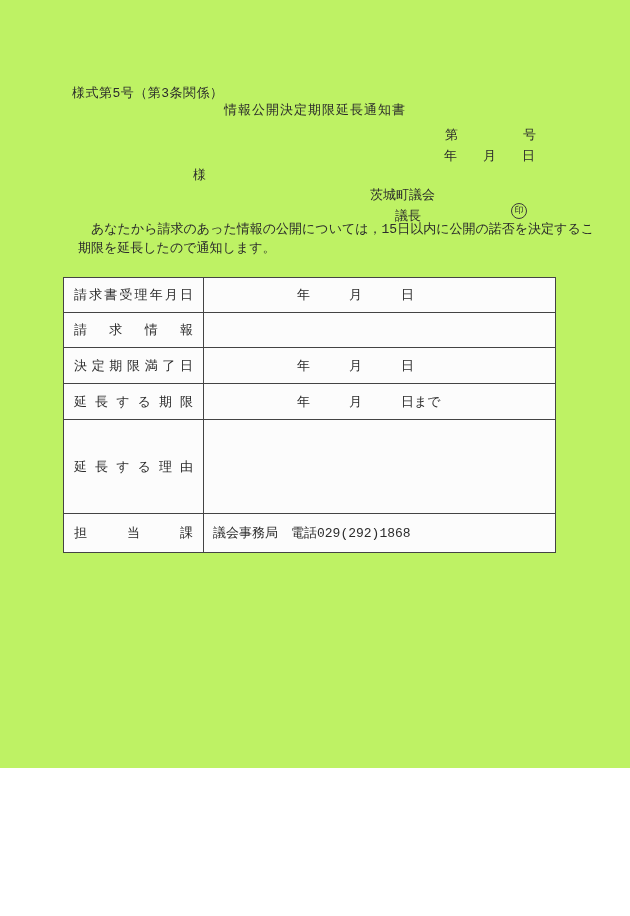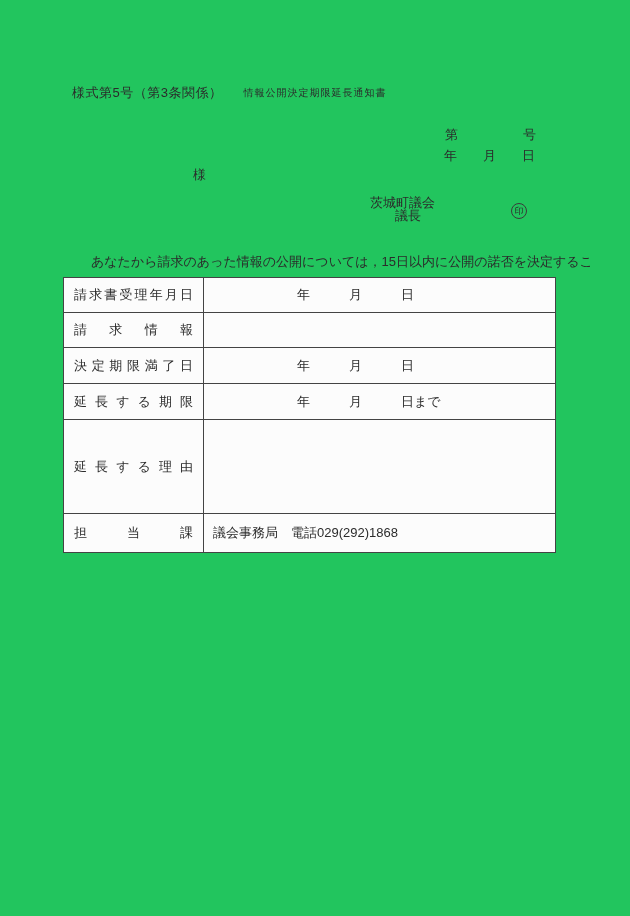--- a/index.html
+++ b/index.html
@@ -1,52 +1,52 @@
 <!DOCTYPE html>
 <html><head>
 <meta charset="utf-8">
 <style>
   * { margin: 0; padding: 0; box-sizing: border-box; }
   html, body { background: #ffffff; }
   .page {
     position: relative;
     width: 630px;
-    height: 916px;
+    height: 768px;
     margin: 0 auto;
-    background: #22c55e;
-    font-family: Liberation Sans, sans-serif;
+    background: #bef264;
+    font-family: Liberation Mono, monospace;
     color: #2b2b2b;
     font-size: 13px;
     overflow: hidden;
   }
   .abs { position: absolute; white-space: pre; }
   .form-number { left: 72px; top: 84px; letter-spacing: 0.5px; }
   .doc-title {
-    left: 0; right: 0; top: 86px;
+    left: 0; right: 0; top: 101px;
     text-align: center;
-    font-size: 10px;
+    font-size: 13px;
     letter-spacing: 1px;
     white-space: pre;
   }
   .doc-number { right: 94px; top: 126px; }
   .doc-date   { right: 95px; top: 147px; }
   .addressee  { left: 193px; top: 166px; }
-  .issuer-org { left: 370px; top: 186px; margin-top: 8px; }
+  .issuer-org { left: 370px; top: 186px; }
   .issuer-title { left: 395px; top: 207px; }
   .seal {
     position: absolute;
     left: 511px; top: 203px;
     width: 16px; height: 16px;
     border: 1px solid #3a3a3a;
     border-radius: 50%;
     display: flex; align-items: center; justify-content: center;
     font-size: 9px; line-height: 1;
     color: #2b2b2b;
   }
-  .body-text { position: absolute; left: 78px; top: 220px; line-height: 19px; margin-top: 32px; }
+  .body-text { position: absolute; left: 78px; top: 220px; line-height: 19px; }
   .body-text div { white-space: pre; }
 
   table.main {
     position: absolute;
     left: 63px; top: 277px;
     width: 493px;
     border-collapse: collapse;
     table-layout: fixed;
     font-size: 13px;
     color: #2b2b2b;
@@ -81,20 +81,21 @@
   <div class="abs addressee">様</div>
 
   <div class="abs issuer-org">茨城町議会</div>
 
   <div class="abs issuer-title">議長</div>
 
   <span class="seal">印</span>
 
   <div class="body-text">
     <div>　あなたから請求のあった情報の公開については，15日以内に公開の諾否を決定するこ</div>
+    <div>期限を延長したので通知します。</div>
   </div>
 
   <table class="main">
     <tbody>
         <tr class="r-small1">
       <td class="cell-label">
         <div class="label-inner justified">
               <span>請</span>
               <span>求</span>
               <span>書</span>

